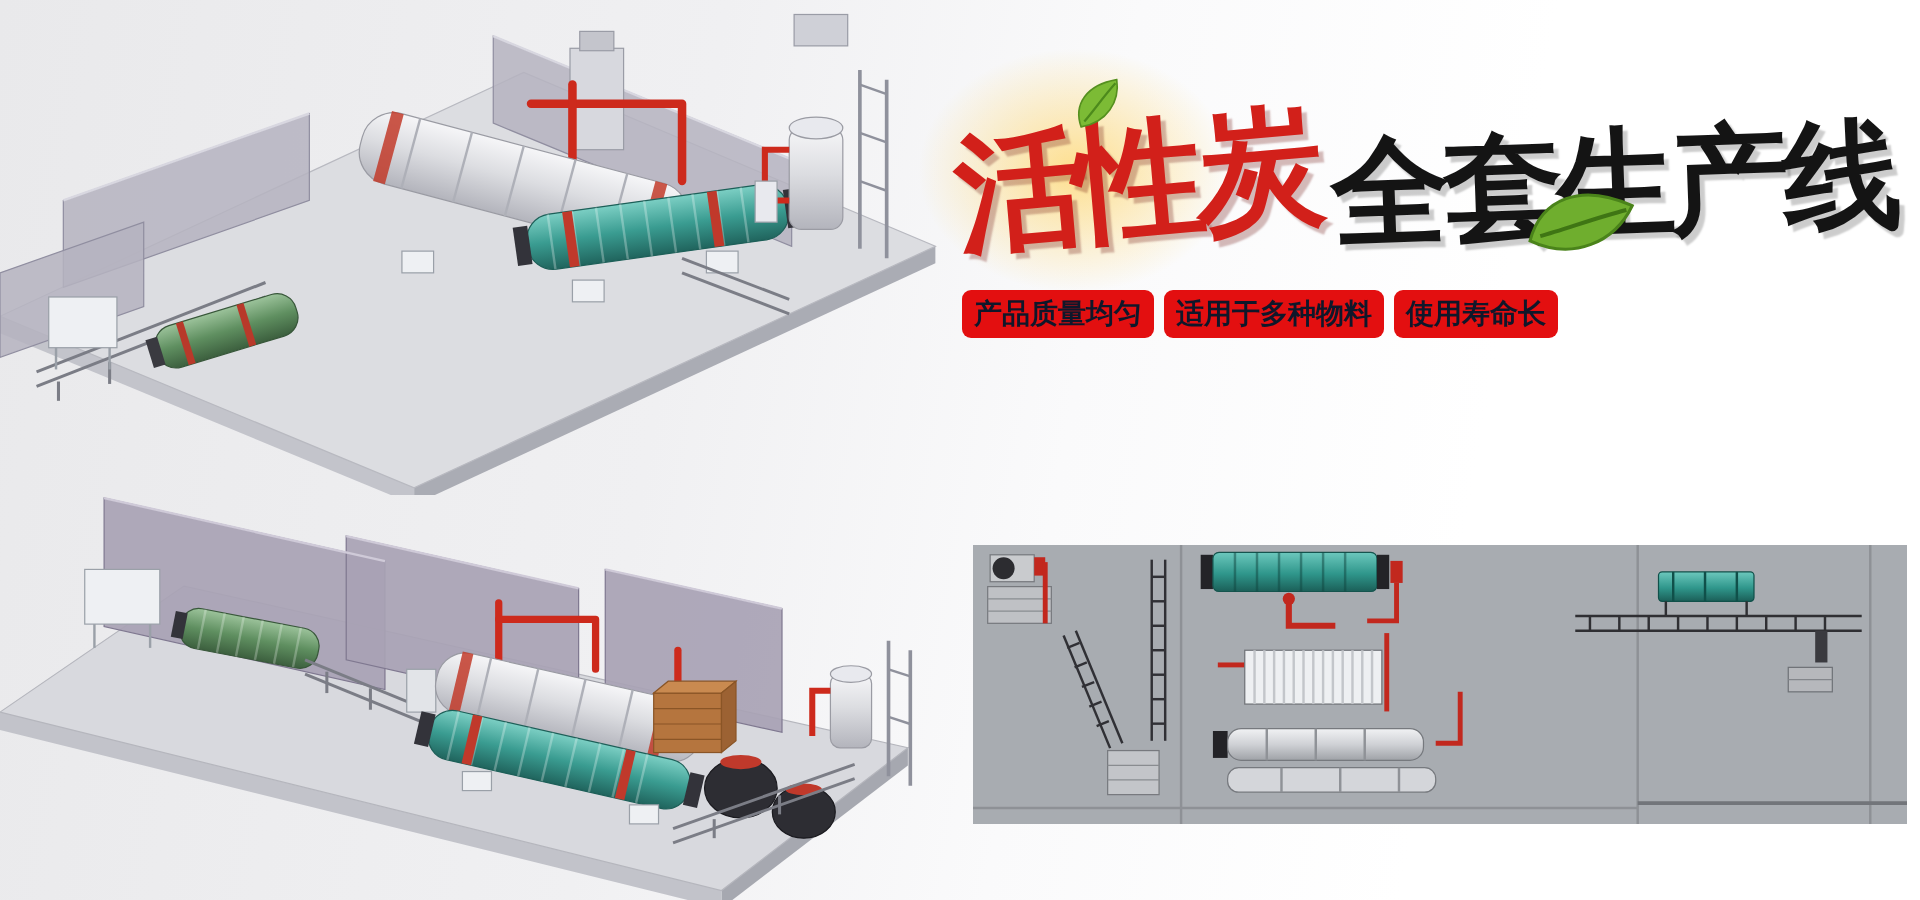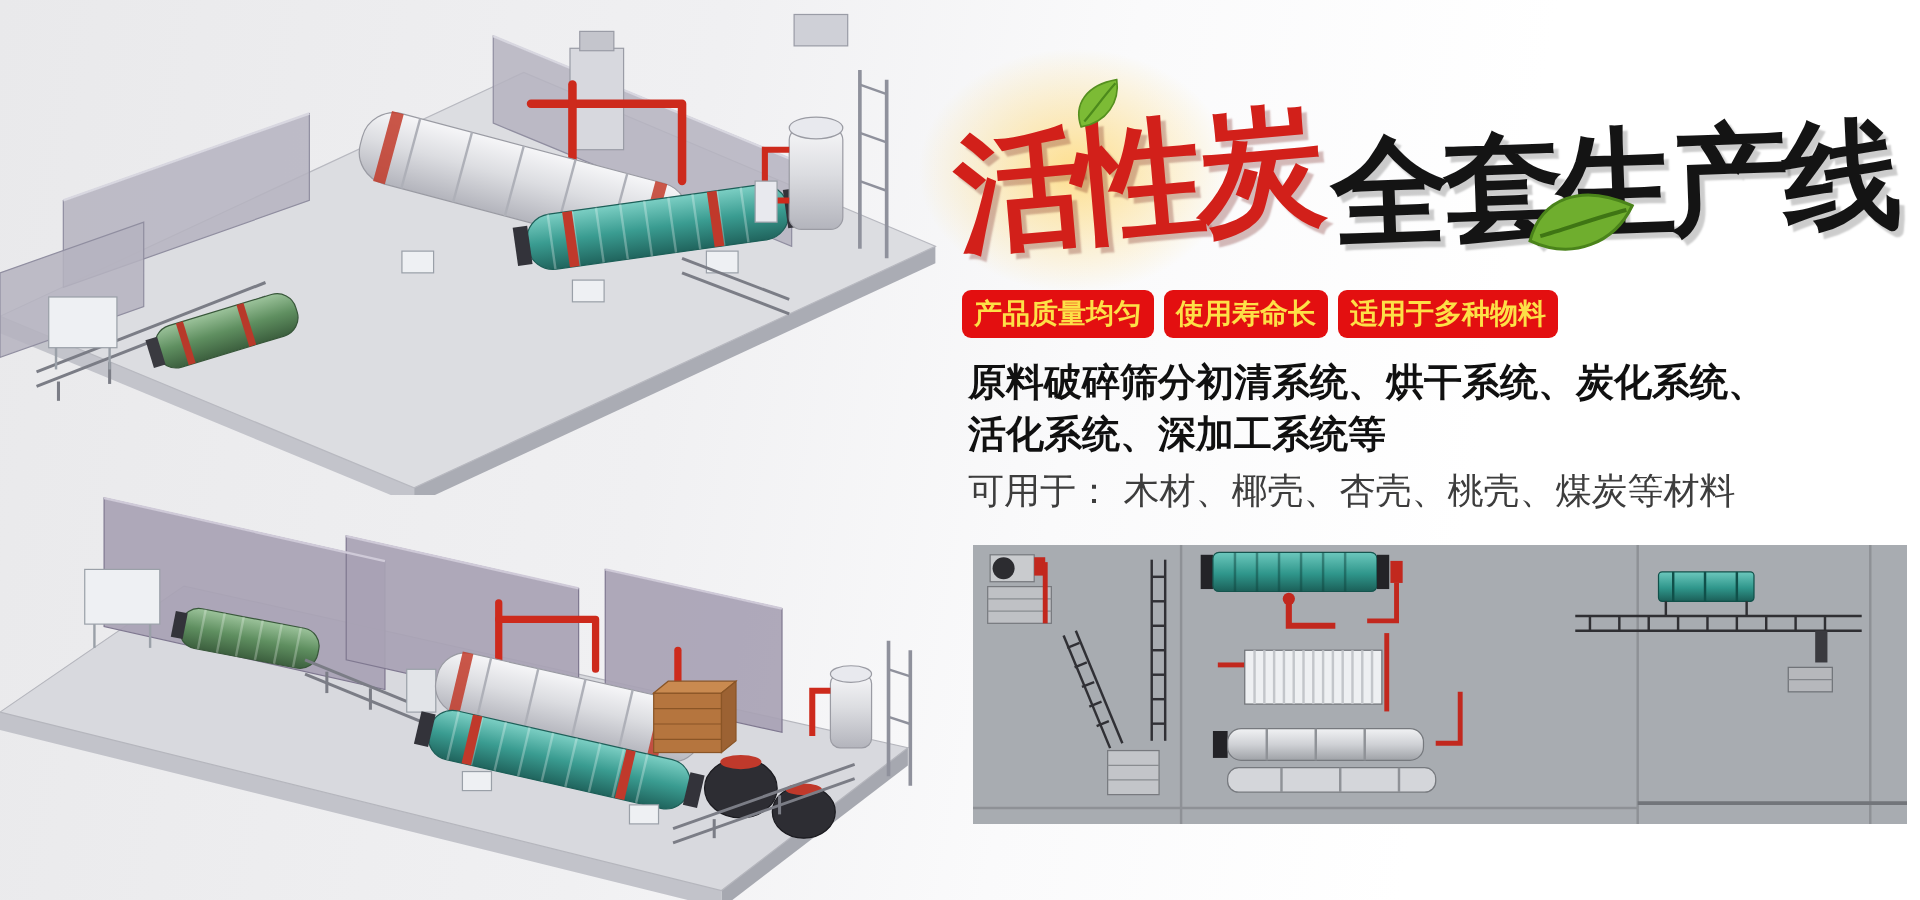--- a/index.html
+++ b/index.html
@@ -14,21 +14,21 @@
     background:radial-gradient(ellipse at center,rgba(255,214,107,0.75) 0%,rgba(255,214,107,0) 65%);pointer-events:none}
   .title{position:absolute;left:955px;top:94px;width:940px;white-space:nowrap}
   .t1{display:inline-block;font-size:130px;font-weight:900;color:#d2201a;letter-spacing:-10px;
     transform:rotate(-5deg);text-shadow:5px 6px 2px rgba(104,12,6,0.28)}
   .t2{display:inline-block;font-size:119px;font-weight:900;color:#141414;letter-spacing:-6px;
     transform:rotate(-2deg);margin-left:16px;text-shadow:5px 6px 2px rgba(0,0,0,0.2)}
   .leaf{position:absolute}
   .leaf1{left:116px;top:-14px;width:58px;height:46px;transform:rotate(-14deg)}
   .leaf2{left:575px;top:88px;width:106px;height:84px;transform:rotate(20deg)}
   .badges{position:absolute;left:962px;top:290px;display:flex;gap:10px}
-  .badge{background:#e30f10;color:#fde047;font-weight:bold;font-size:28px;height:48px;line-height:48px;
+  .badge{background:#e30f10;color:#0f172a;font-weight:bold;font-size:28px;height:48px;line-height:48px;
     padding:0 12px;border-radius:9px;white-space:nowrap}
   .desc{position:absolute;left:968px;top:356px}
   .desc .bold{font-size:38px;font-weight:bold;color:#101010;line-height:52px}
   .desc .light{font-size:36px;font-weight:400;color:#3d3d3d;line-height:50px;margin-top:6px}
   .panel{position:absolute;left:973px;top:545px;width:934px;height:279px;background:#a8acb1}
   .panel svg{display:block;width:100%;height:100%}
 </style>
 </head>
 <body>
 
@@ -284,29 +284,24 @@
       <path d="M6,34 C16,27 30,15 42,7" stroke="#4d8a1c" stroke-width="2" fill="none"></path>
     </svg>
     <svg class="leaf leaf2" viewBox="0 0 48 42">
       <path d="M2,38 C0,16 16,2 44,4 C42,24 26,40 2,38 Z" fill="#6fae2e" stroke="#4a831a" stroke-width="1.5"></path>
       <path d="M6,34 C16,27 30,15 42,7" stroke="#3f7514" stroke-width="2" fill="none"></path>
     </svg>
   </div>
 
   <div class="badges">
     <span class="badge">产品质量均匀</span>
+    <span class="badge">适用于多种物料</span>
     <span class="badge">使用寿命长</span>
-    <span class="badge">适用于多种物料</span>
   </div>
 
-  <div class="desc">
-    <div class="bold">原料破碎筛分初清系统、烘干系统、炭化系统、</div>
-    <div class="bold">活化系统、深加工系统等</div>
-    <div class="light">可用于： 木材、椰壳、杏壳、桃壳、煤炭等材料</div>
-  </div>
 
   <div class="panel">
     <svg viewBox="0 0 763 228" preserveAspectRatio="none">
       <defs>
         <linearGradient id="gTealC" x1="0" y1="0" x2="0" y2="1">
           <stop offset="0" stop-color="#6cc8bd"></stop>
             <stop offset="0.55" stop-color="#2f968b"></stop>
             <stop offset="1" stop-color="#1b5f58"></stop>
         </linearGradient>
         <linearGradient id="gCylC" x1="0" y1="0" x2="0" y2="1">

